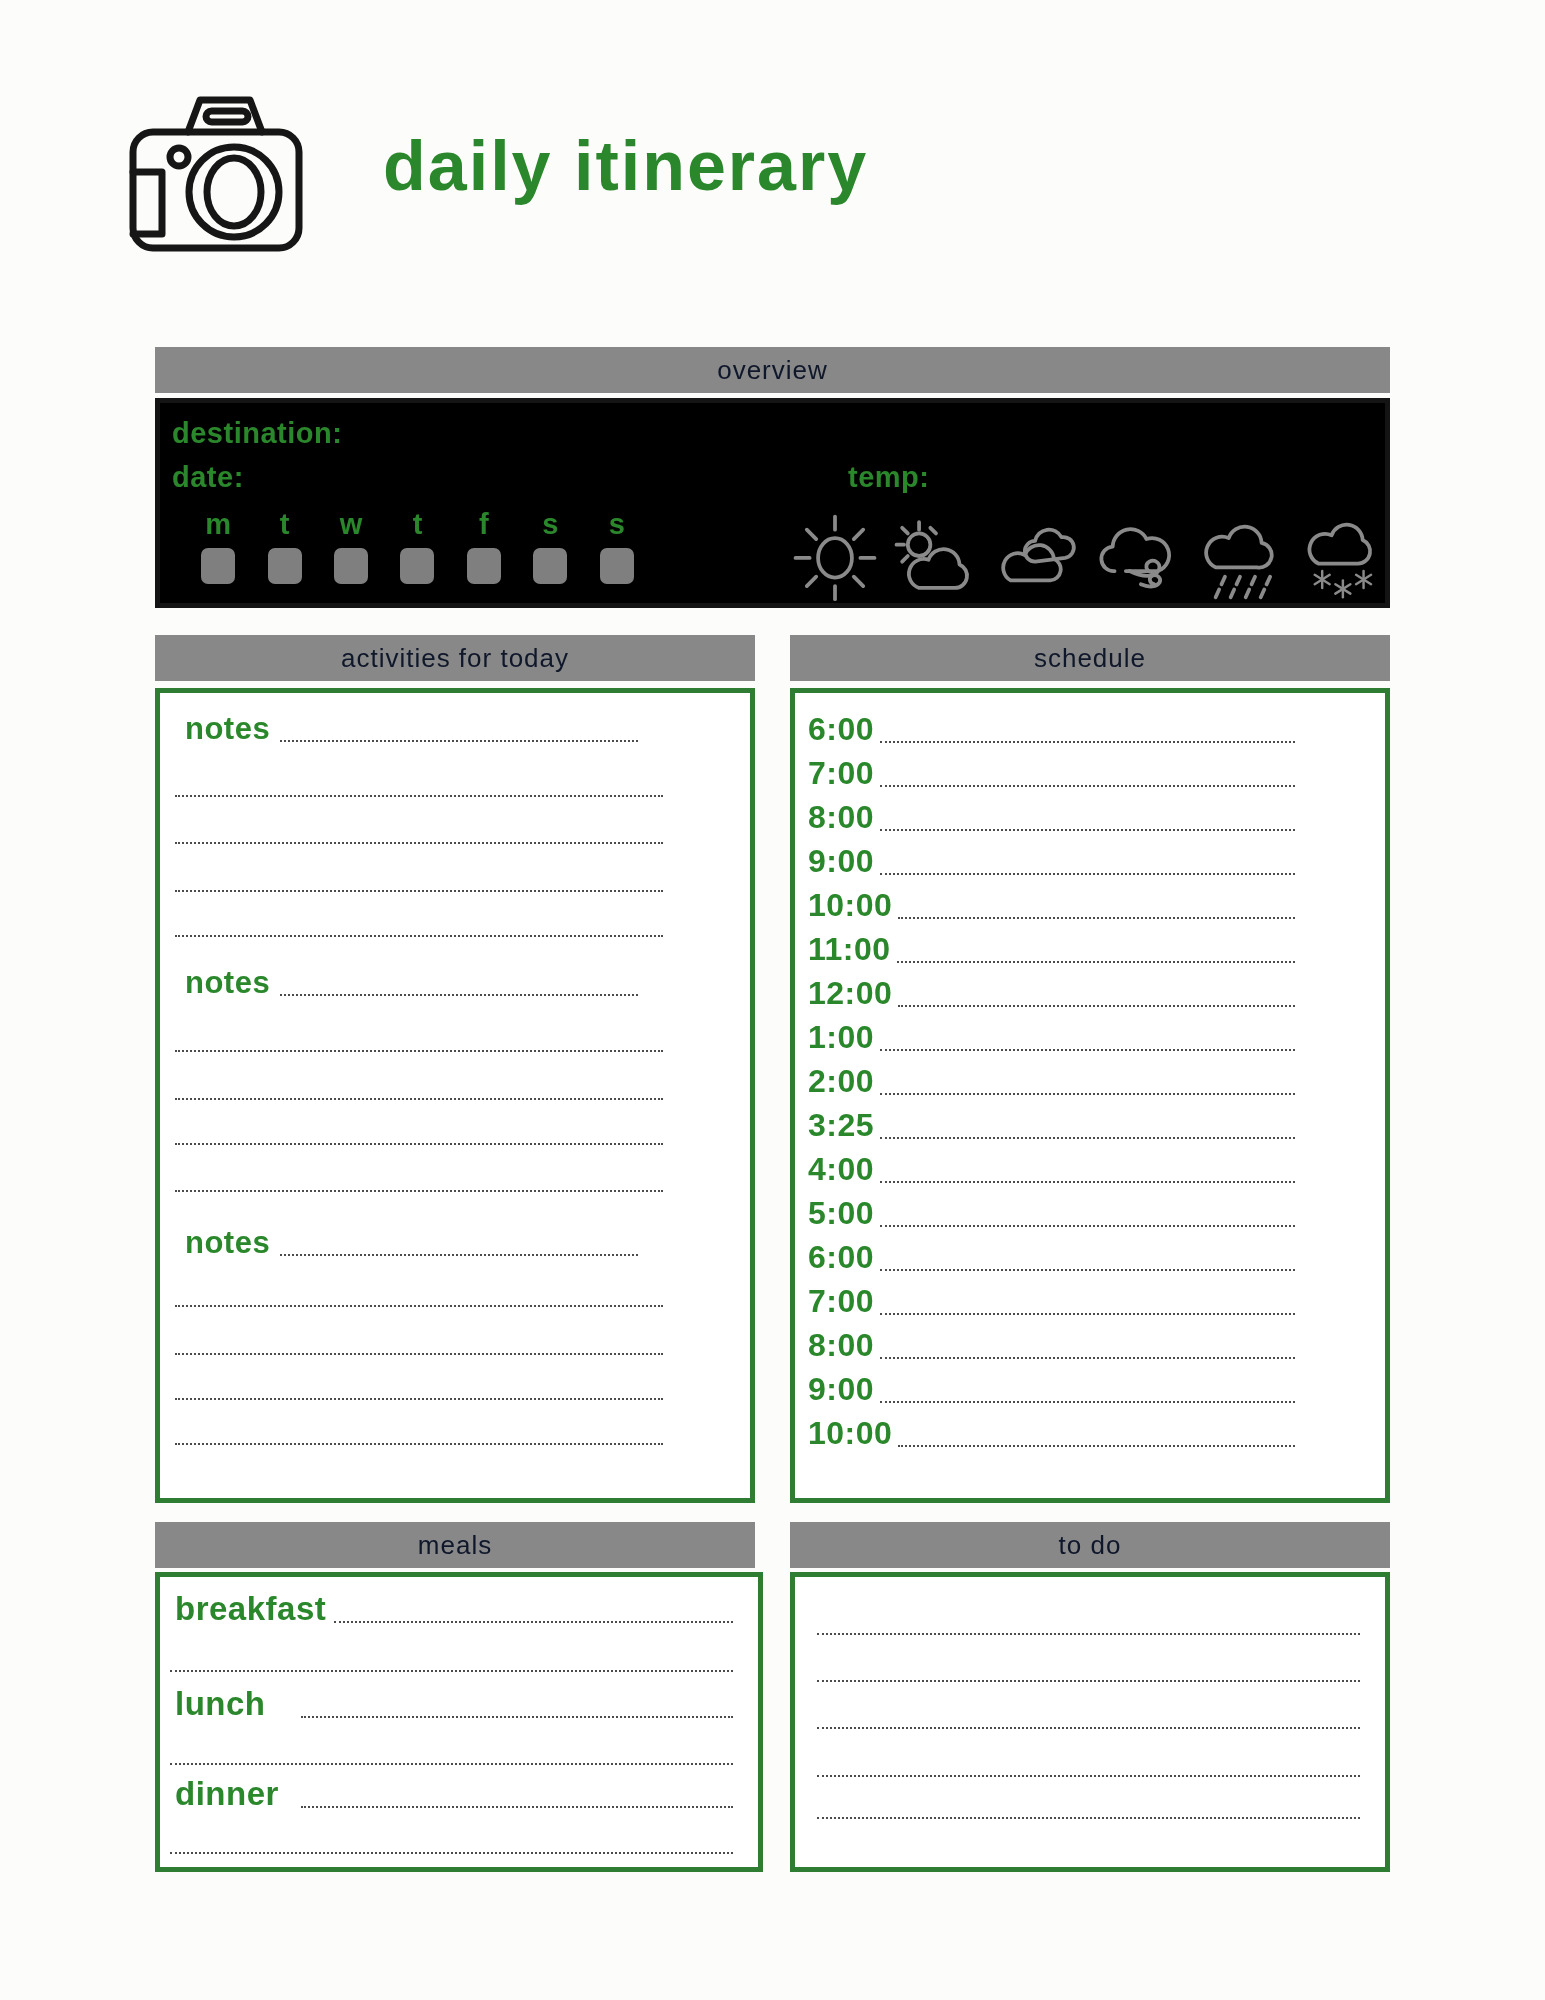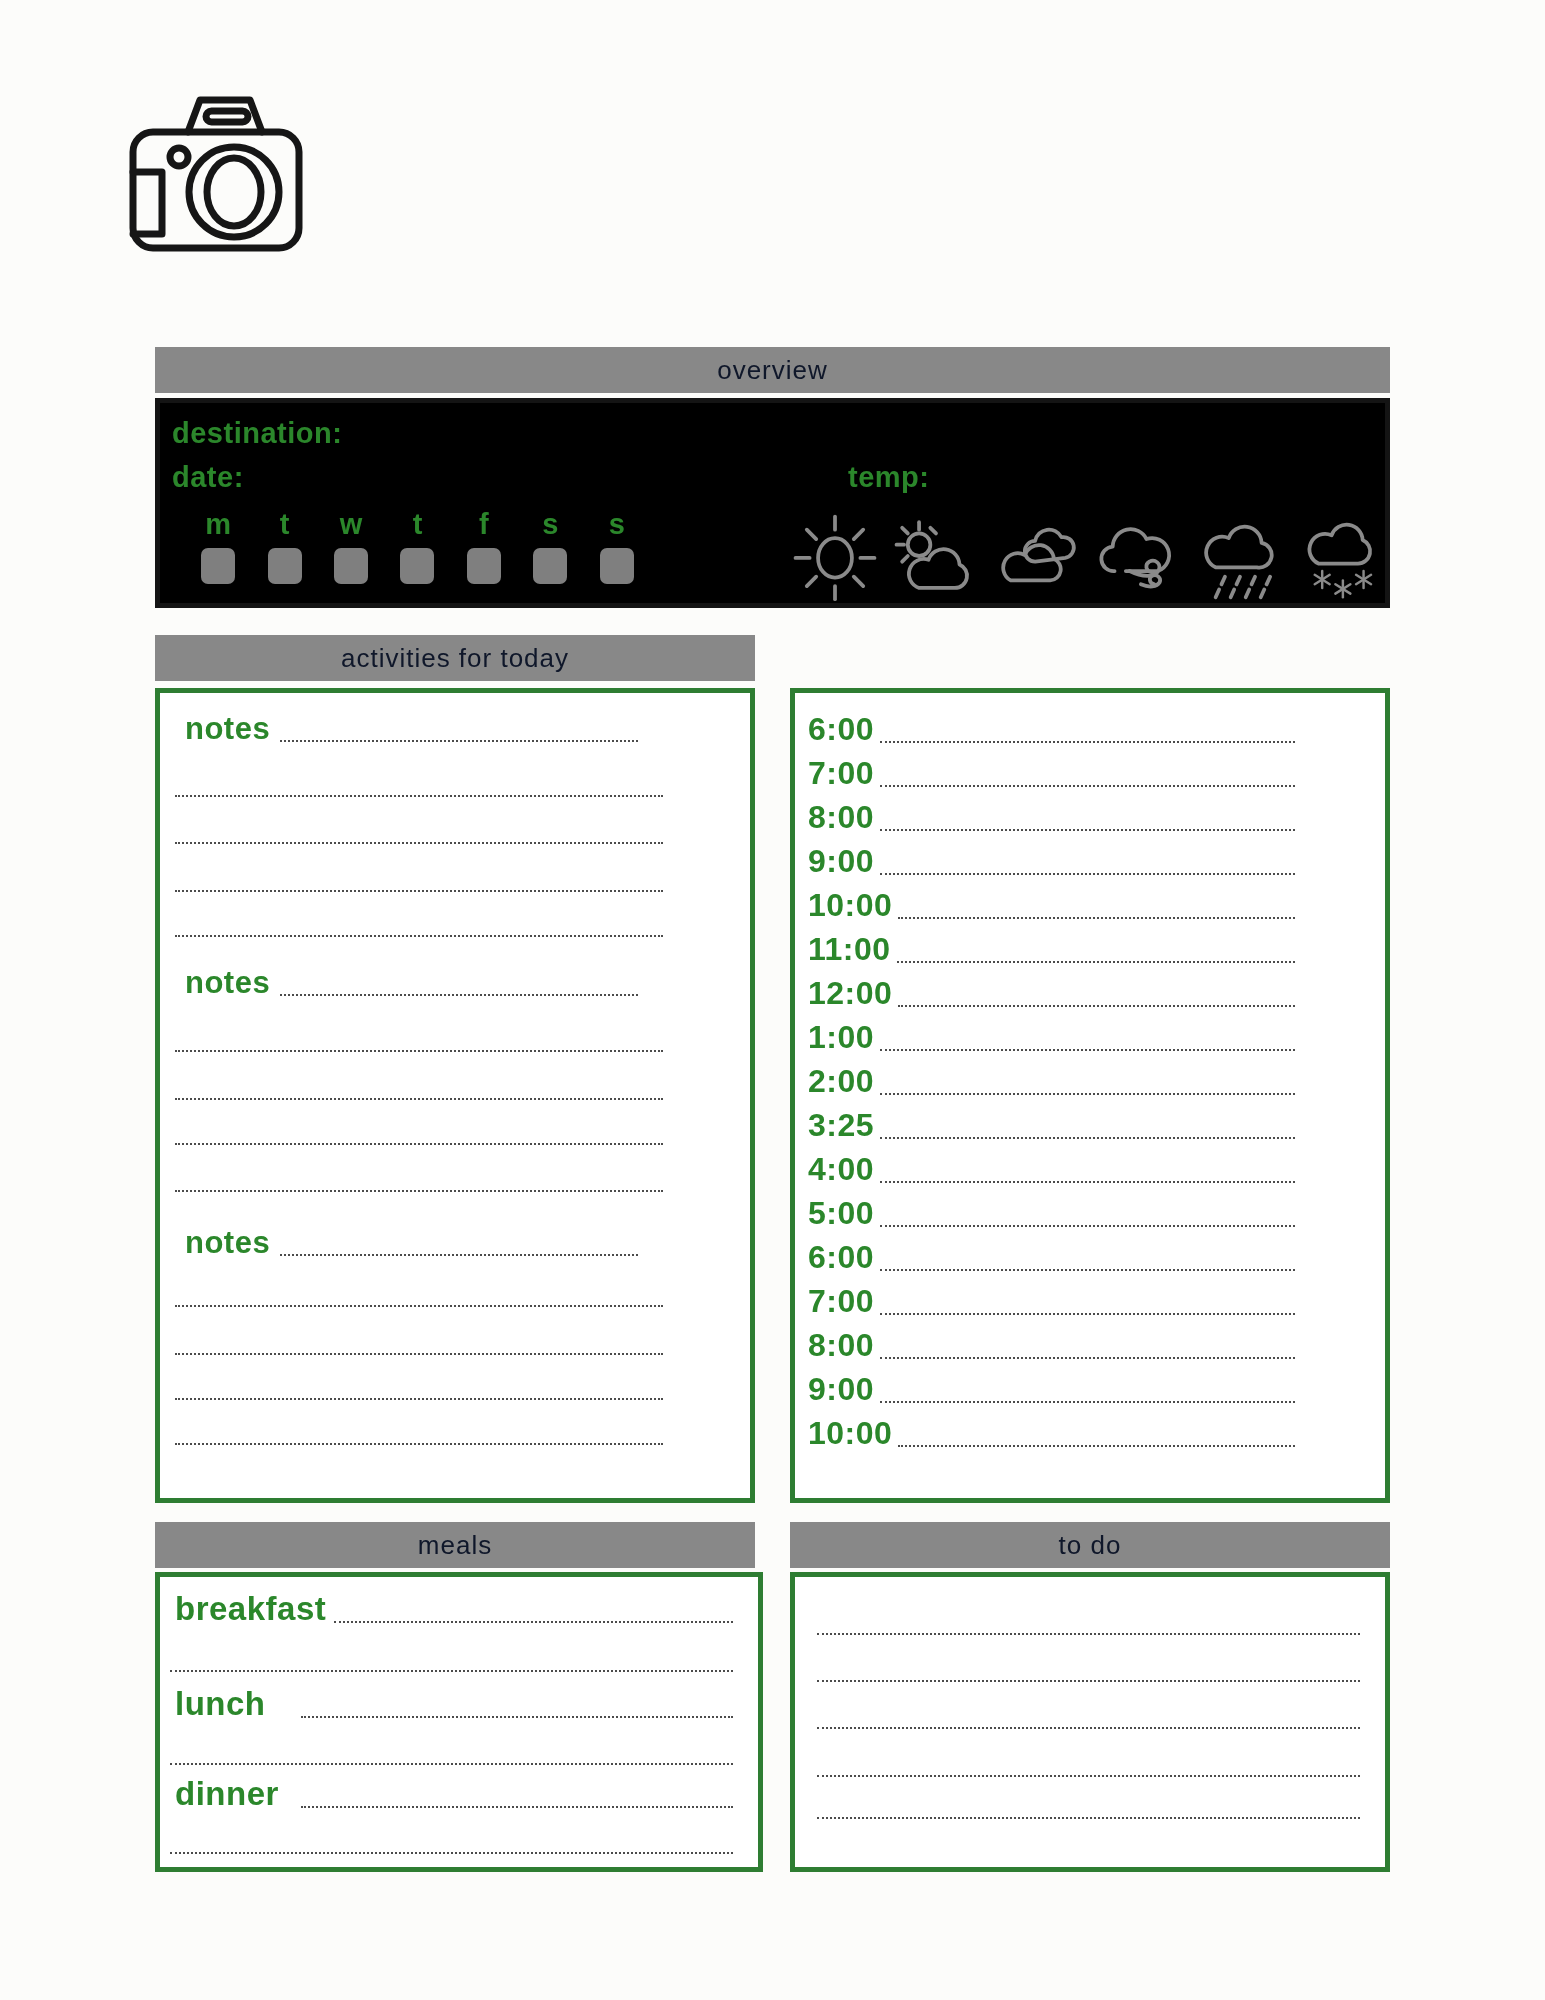--- a/index.html
+++ b/index.html
@@ -76,20 +76,21 @@
     <svg viewBox="0 0 180 166" fill="none" stroke="#161616" stroke-width="7" stroke-linejoin="round" stroke-linecap="round">
       <path d="M62 44 L74 12 L124 12 L136 44"></path>
       <rect x="80" y="23" width="42" height="11" rx="5.5"></rect>
       <rect x="7" y="44" width="166" height="116" rx="20"></rect>
       <path d="M7 84 H36 V146 H7"></path>
       <circle cx="53" cy="69" r="9"></circle>
       <circle cx="108" cy="104" r="45"></circle>
       <ellipse cx="108" cy="104" rx="27" ry="34"></ellipse>
     </svg>
   </div>
+  <h1 class="title">daily itinerary</h1>
 
   <div class="bar bar-overview">
     <span>overview</span>
   </div>
 
   <div class="overview-box">
     <div class="ov-label lab-dest">destination:</div>
     <div class="ov-label lab-date">date:</div>
     <div class="ov-label lab-temp">temp:</div>
 
@@ -174,20 +175,23 @@
             <line x1="66" y1="70" x2="82" y2="80"></line>
             <line x1="66" y1="80" x2="82" y2="70"></line>
         </g>
       </svg>
     </div>
   </div>
 
   <div class="bar bar-activities">
     <span>activities for today</span>
   </div>
+  <div class="bar bar-schedule">
+    <span>schedule</span>
+  </div>
 
   <div class="gbox box-activities">
     <div class="nhead" style="top:18px">
       <span class="nlabel">notes</span>
       <span class="dots"></span>
     </div>
     <div class="hline" style="top:102px;left:15px;right:87px"></div>
     <div class="hline" style="top:149px;left:15px;right:87px"></div>
     <div class="hline" style="top:197px;left:15px;right:87px"></div>
     <div class="hline" style="top:242px;left:15px;right:87px"></div>

